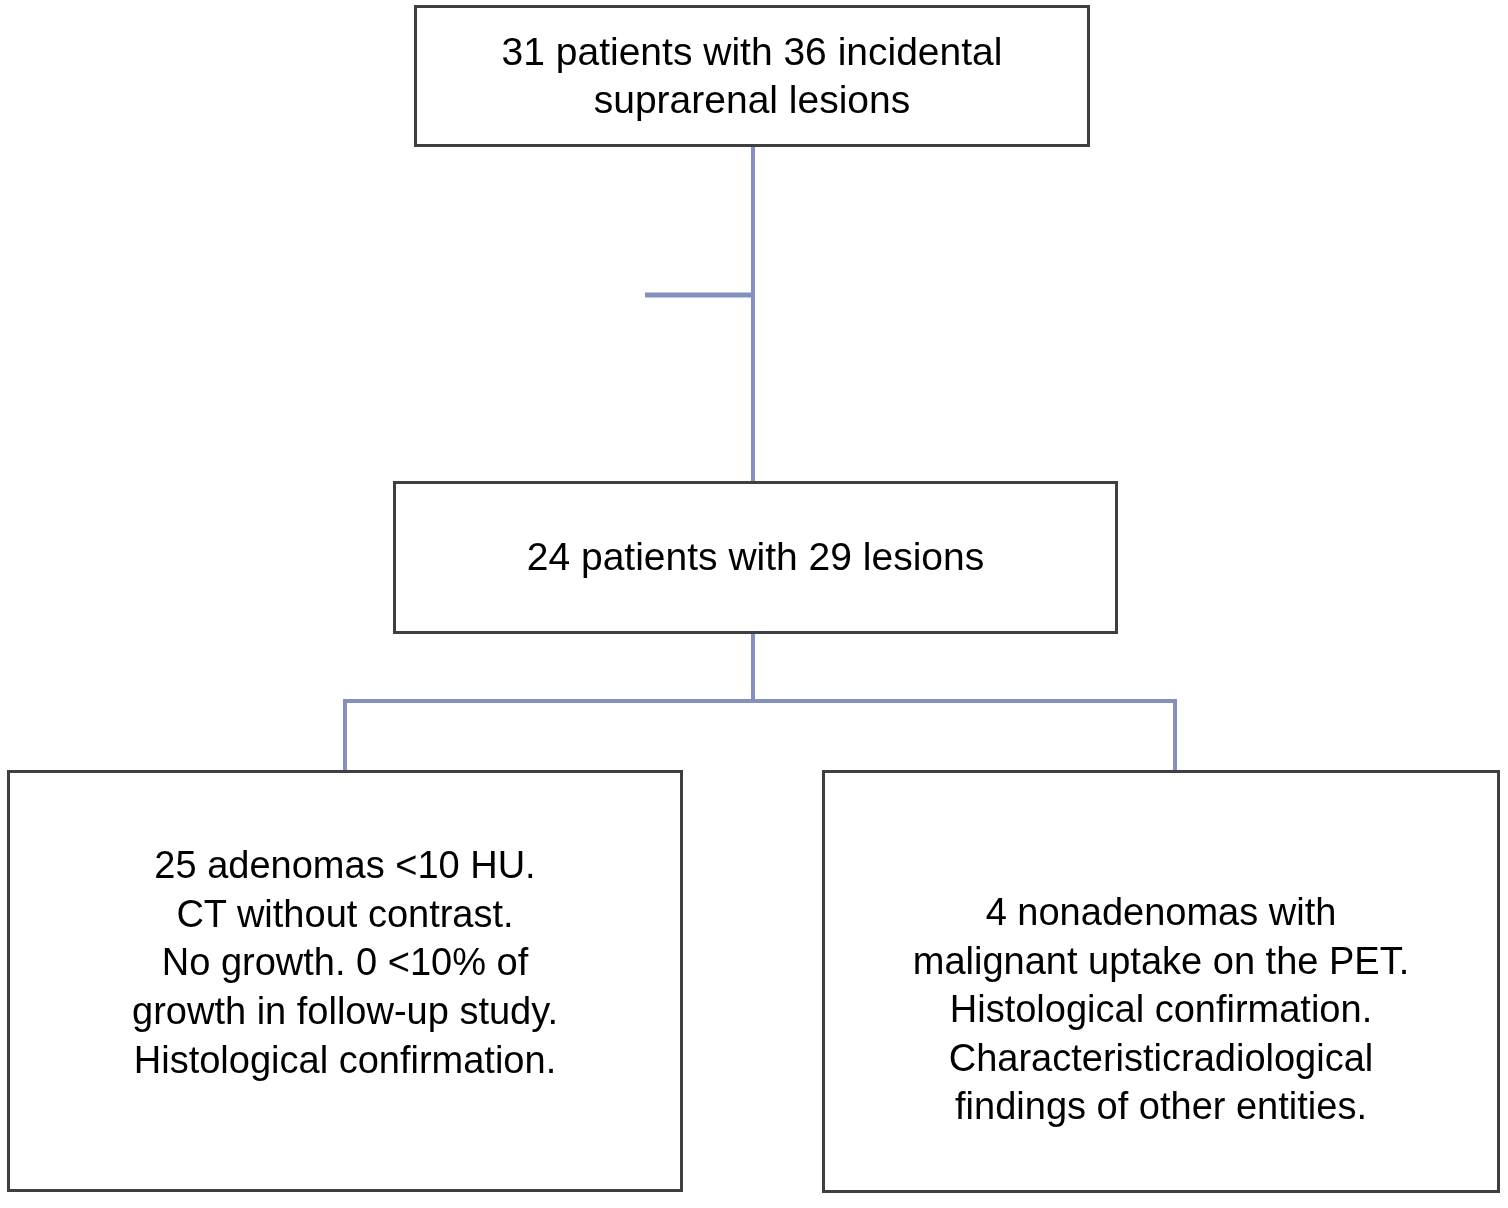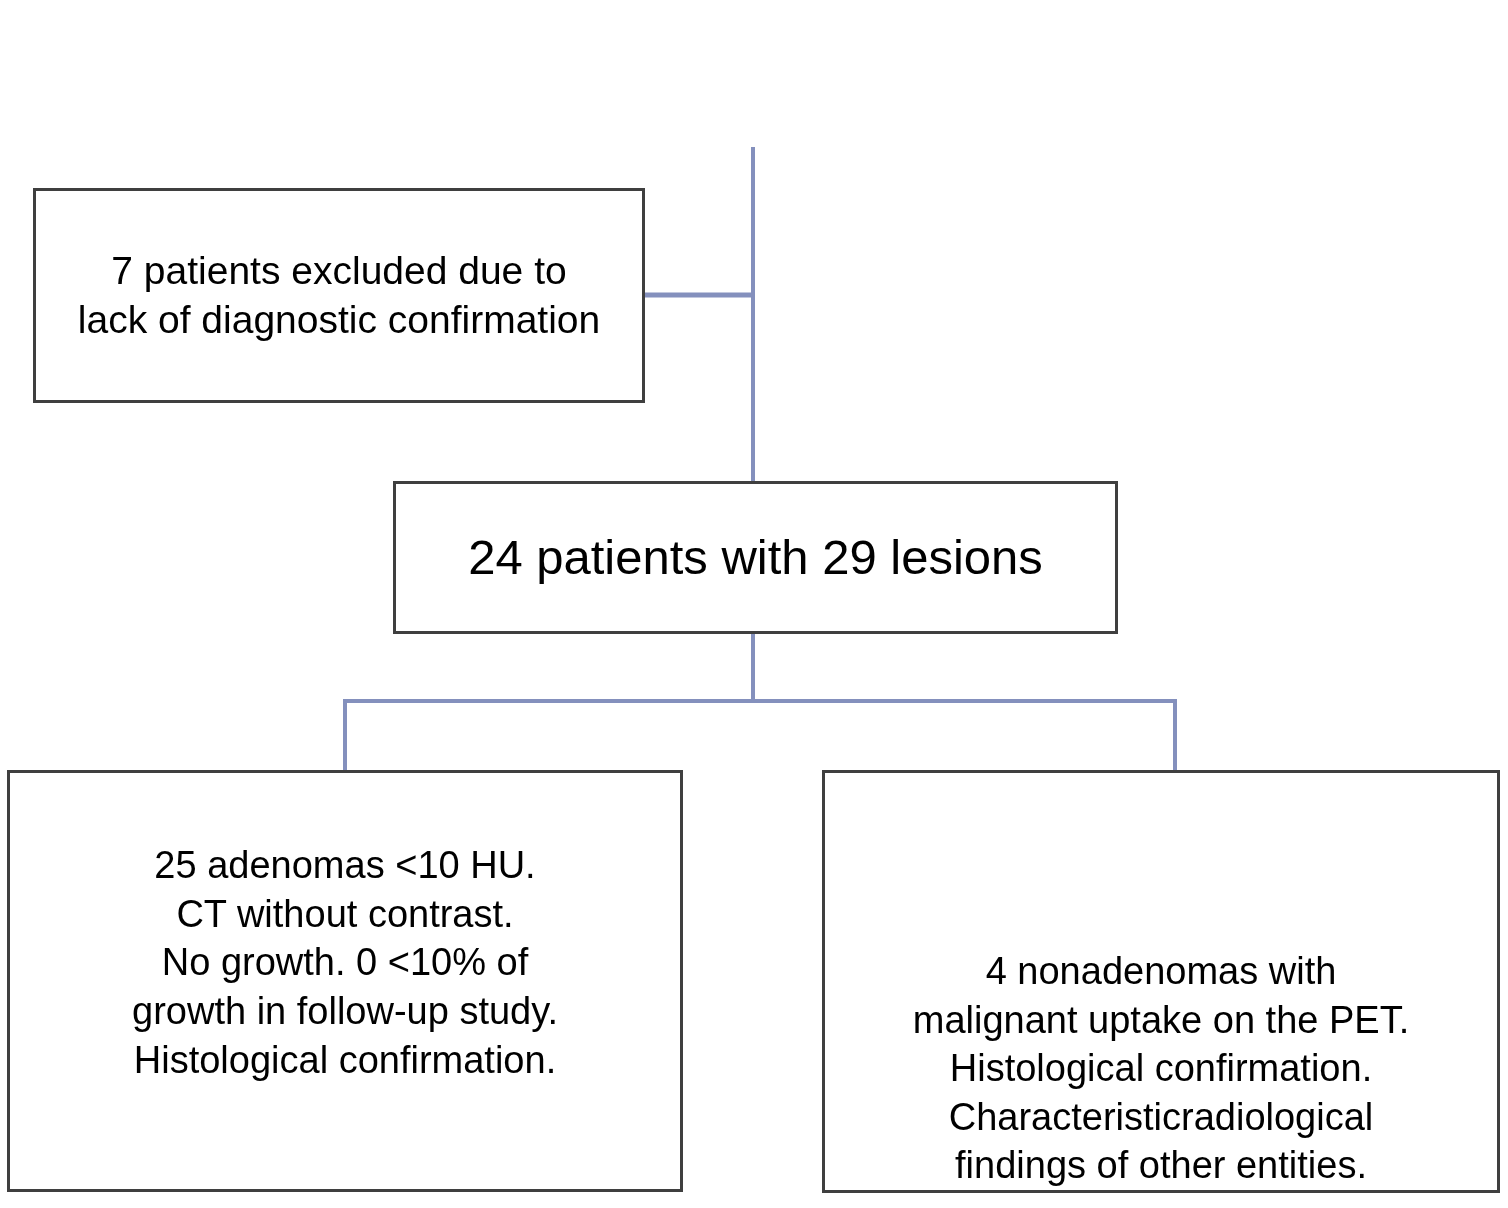--- a/index.html
+++ b/index.html
@@ -71,21 +71,21 @@
     line-height: 1.24;
   }
 
   #node-included {
     left: 393px;
     top: 481px;
     width: 725px;
     height: 153px;
   }
   #node-included .node-text {
-    font-size: 49px;
+    font-size: 39px;
     text-align: center;
   }
 
   #node-adenomas {
     left: 7px;
     top: 770px;
     width: 676px;
     height: 422px;
     align-items: flex-start;
   }
@@ -93,21 +93,21 @@
     font-size: 38px;
     line-height: 1.28;
     padding-top: 68px;
   }
 
   #node-nonadenomas {
     left: 822px;
     top: 770px;
     width: 678px;
     height: 423px;
-    align-items: flex-end;
+    align-items: center;
   }
   #node-nonadenomas .node-text {
     font-size: 38px;
     line-height: 1.28;
     padding-top: 56px;
   }
 </style>
 </head>
 <body>
 
@@ -121,25 +121,25 @@
 
     <line x1="753" y1="634" x2="753" y2="701" stroke="#8490bd" stroke-width="4"></line>
 
     <line x1="343" y1="701" x2="1177" y2="701" stroke="#8490bd" stroke-width="4"></line>
 
     <line x1="345" y1="699" x2="345" y2="772" stroke="#8490bd" stroke-width="4"></line>
 
     <line x1="1175" y1="699" x2="1175" y2="772" stroke="#8490bd" stroke-width="4"></line>
   </svg>
 
+  <div class="node" id="node-root">
+    <span class="node-text">31 patients with 36 incidental
+suprarenal lesions</span>
+  </div>
 
-  <div class="node" id="node-excluded">
-    <span class="node-text">7 patients excluded due to
-lack of diagnostic confirmation</span>
-  </div>
 
   <div class="node" id="node-included">
     <span class="node-text">24 patients with 29 lesions</span>
   </div>
 
   <div class="node" id="node-adenomas">
     <span class="node-text">25 adenomas &lt;10 HU.
 CT without contrast.
 No growth.  0 &lt;10% of
 growth in follow-up study.

